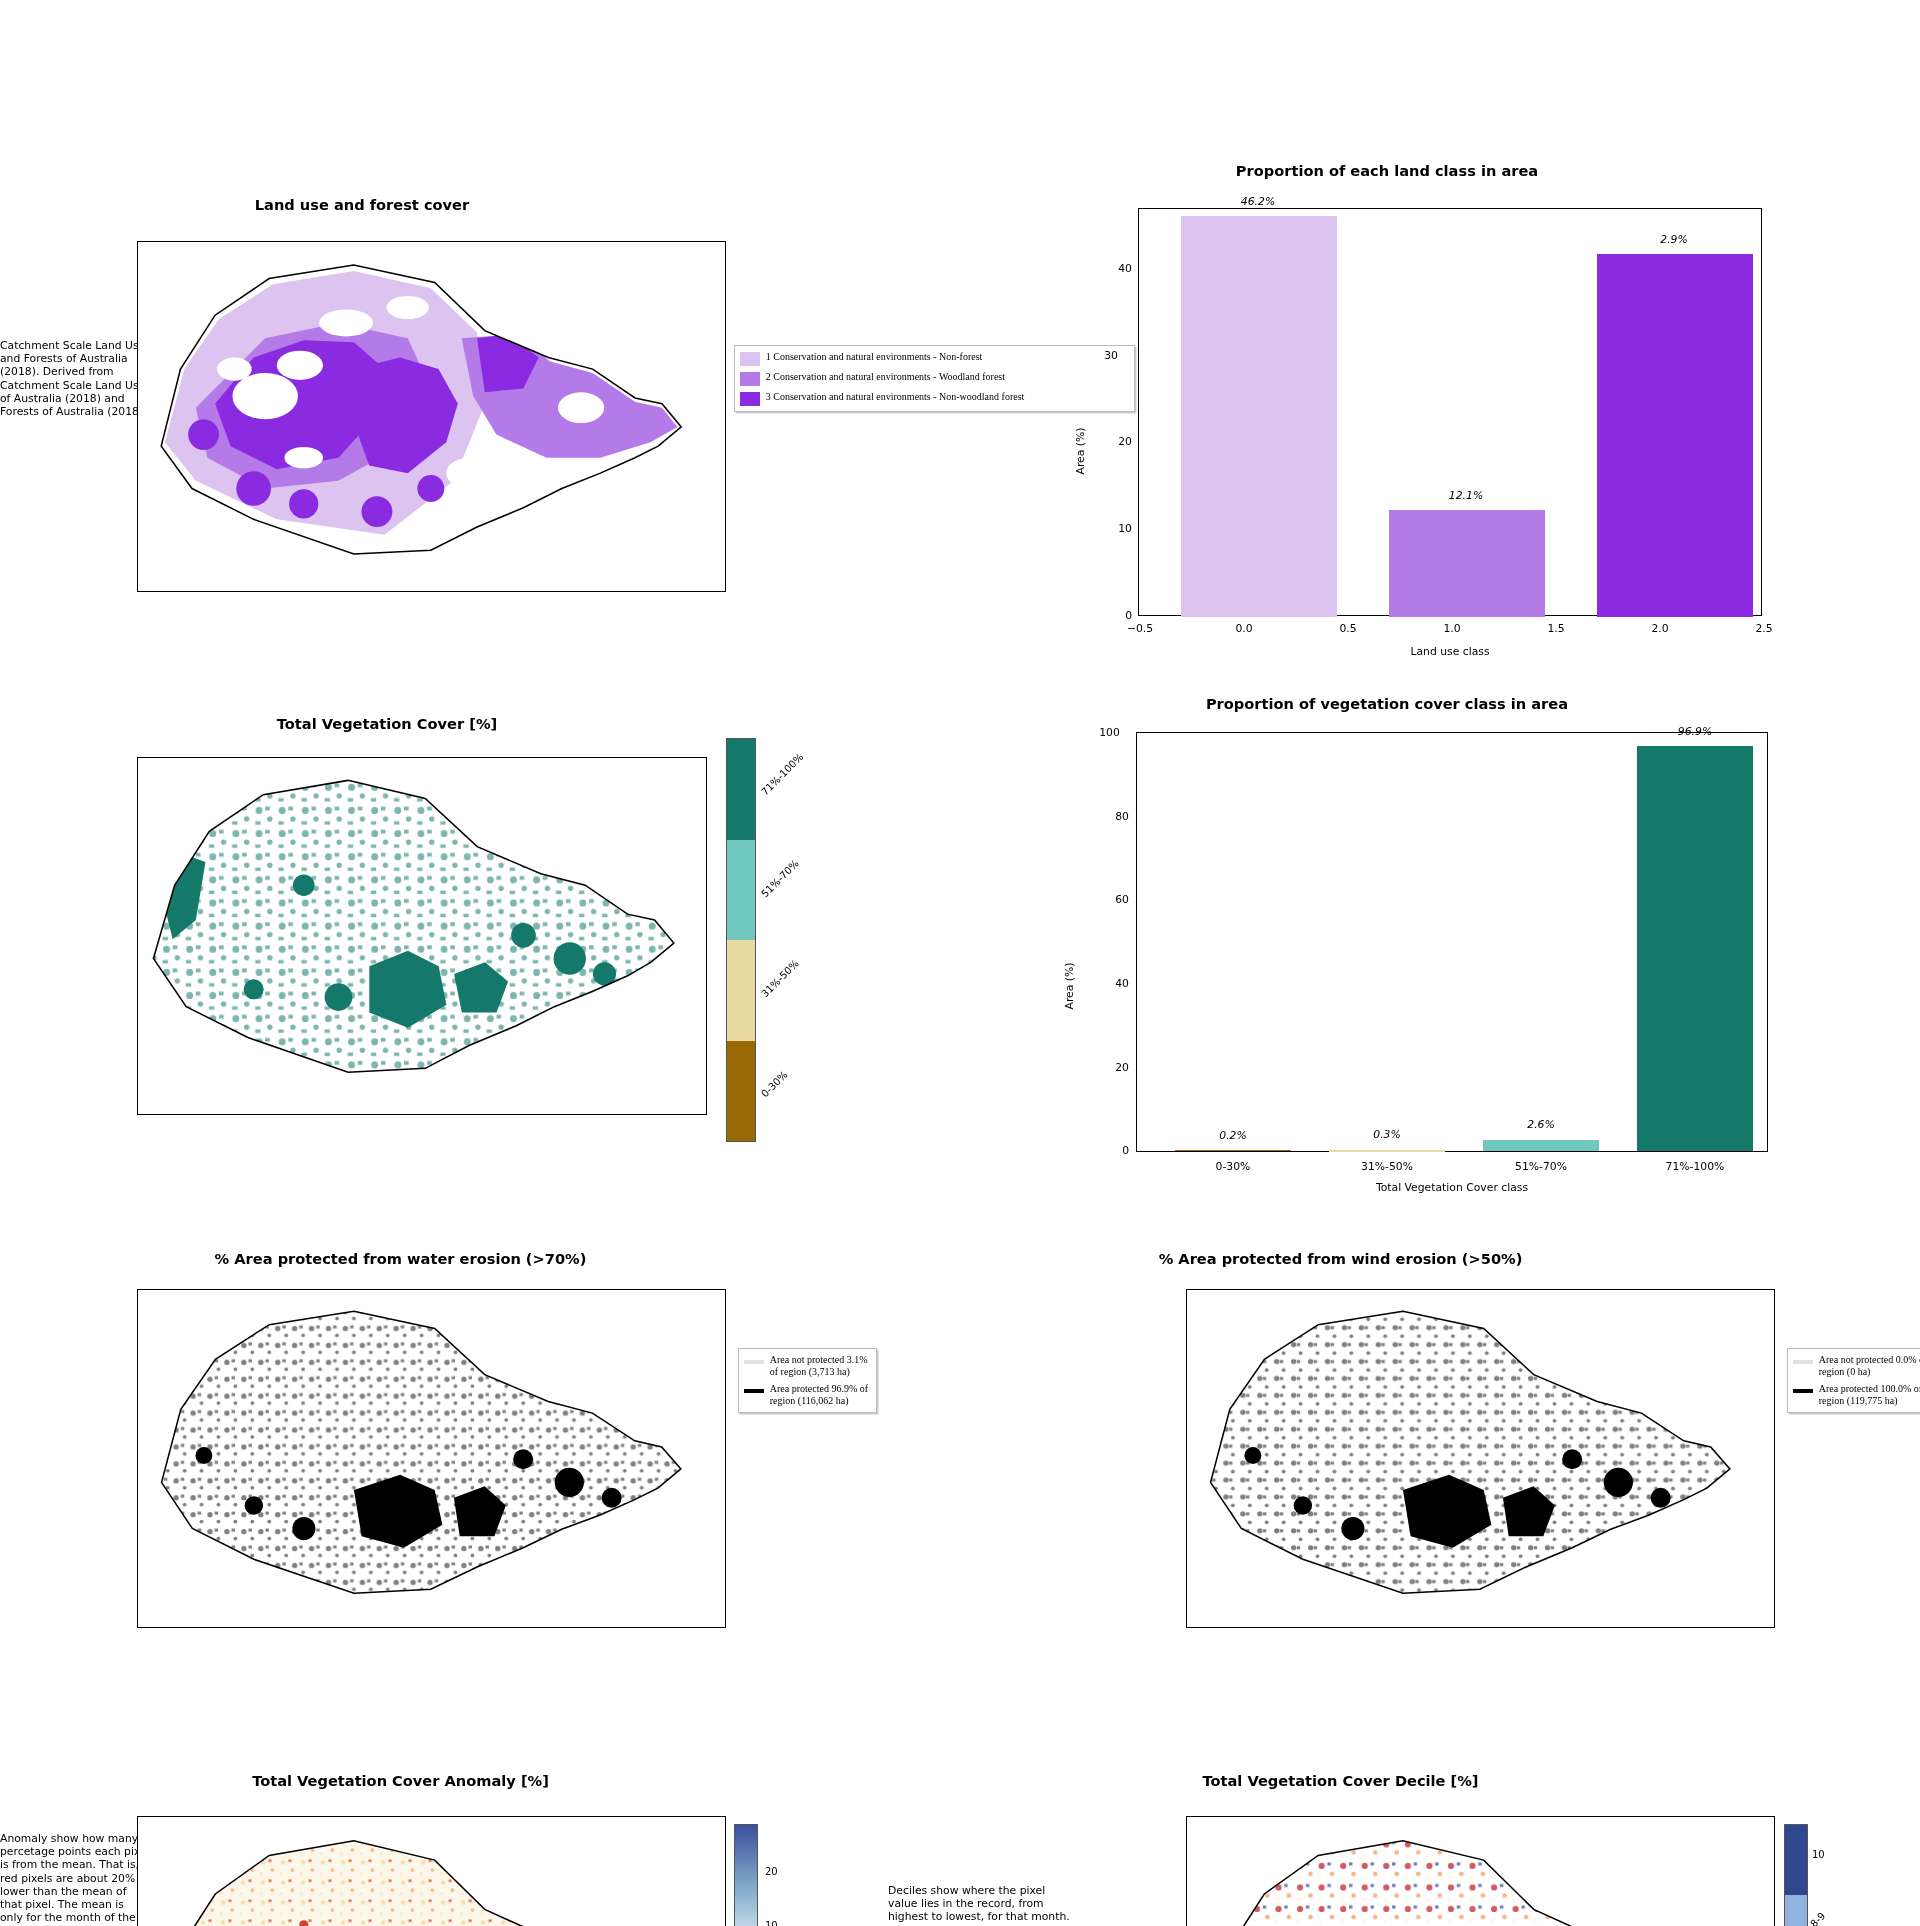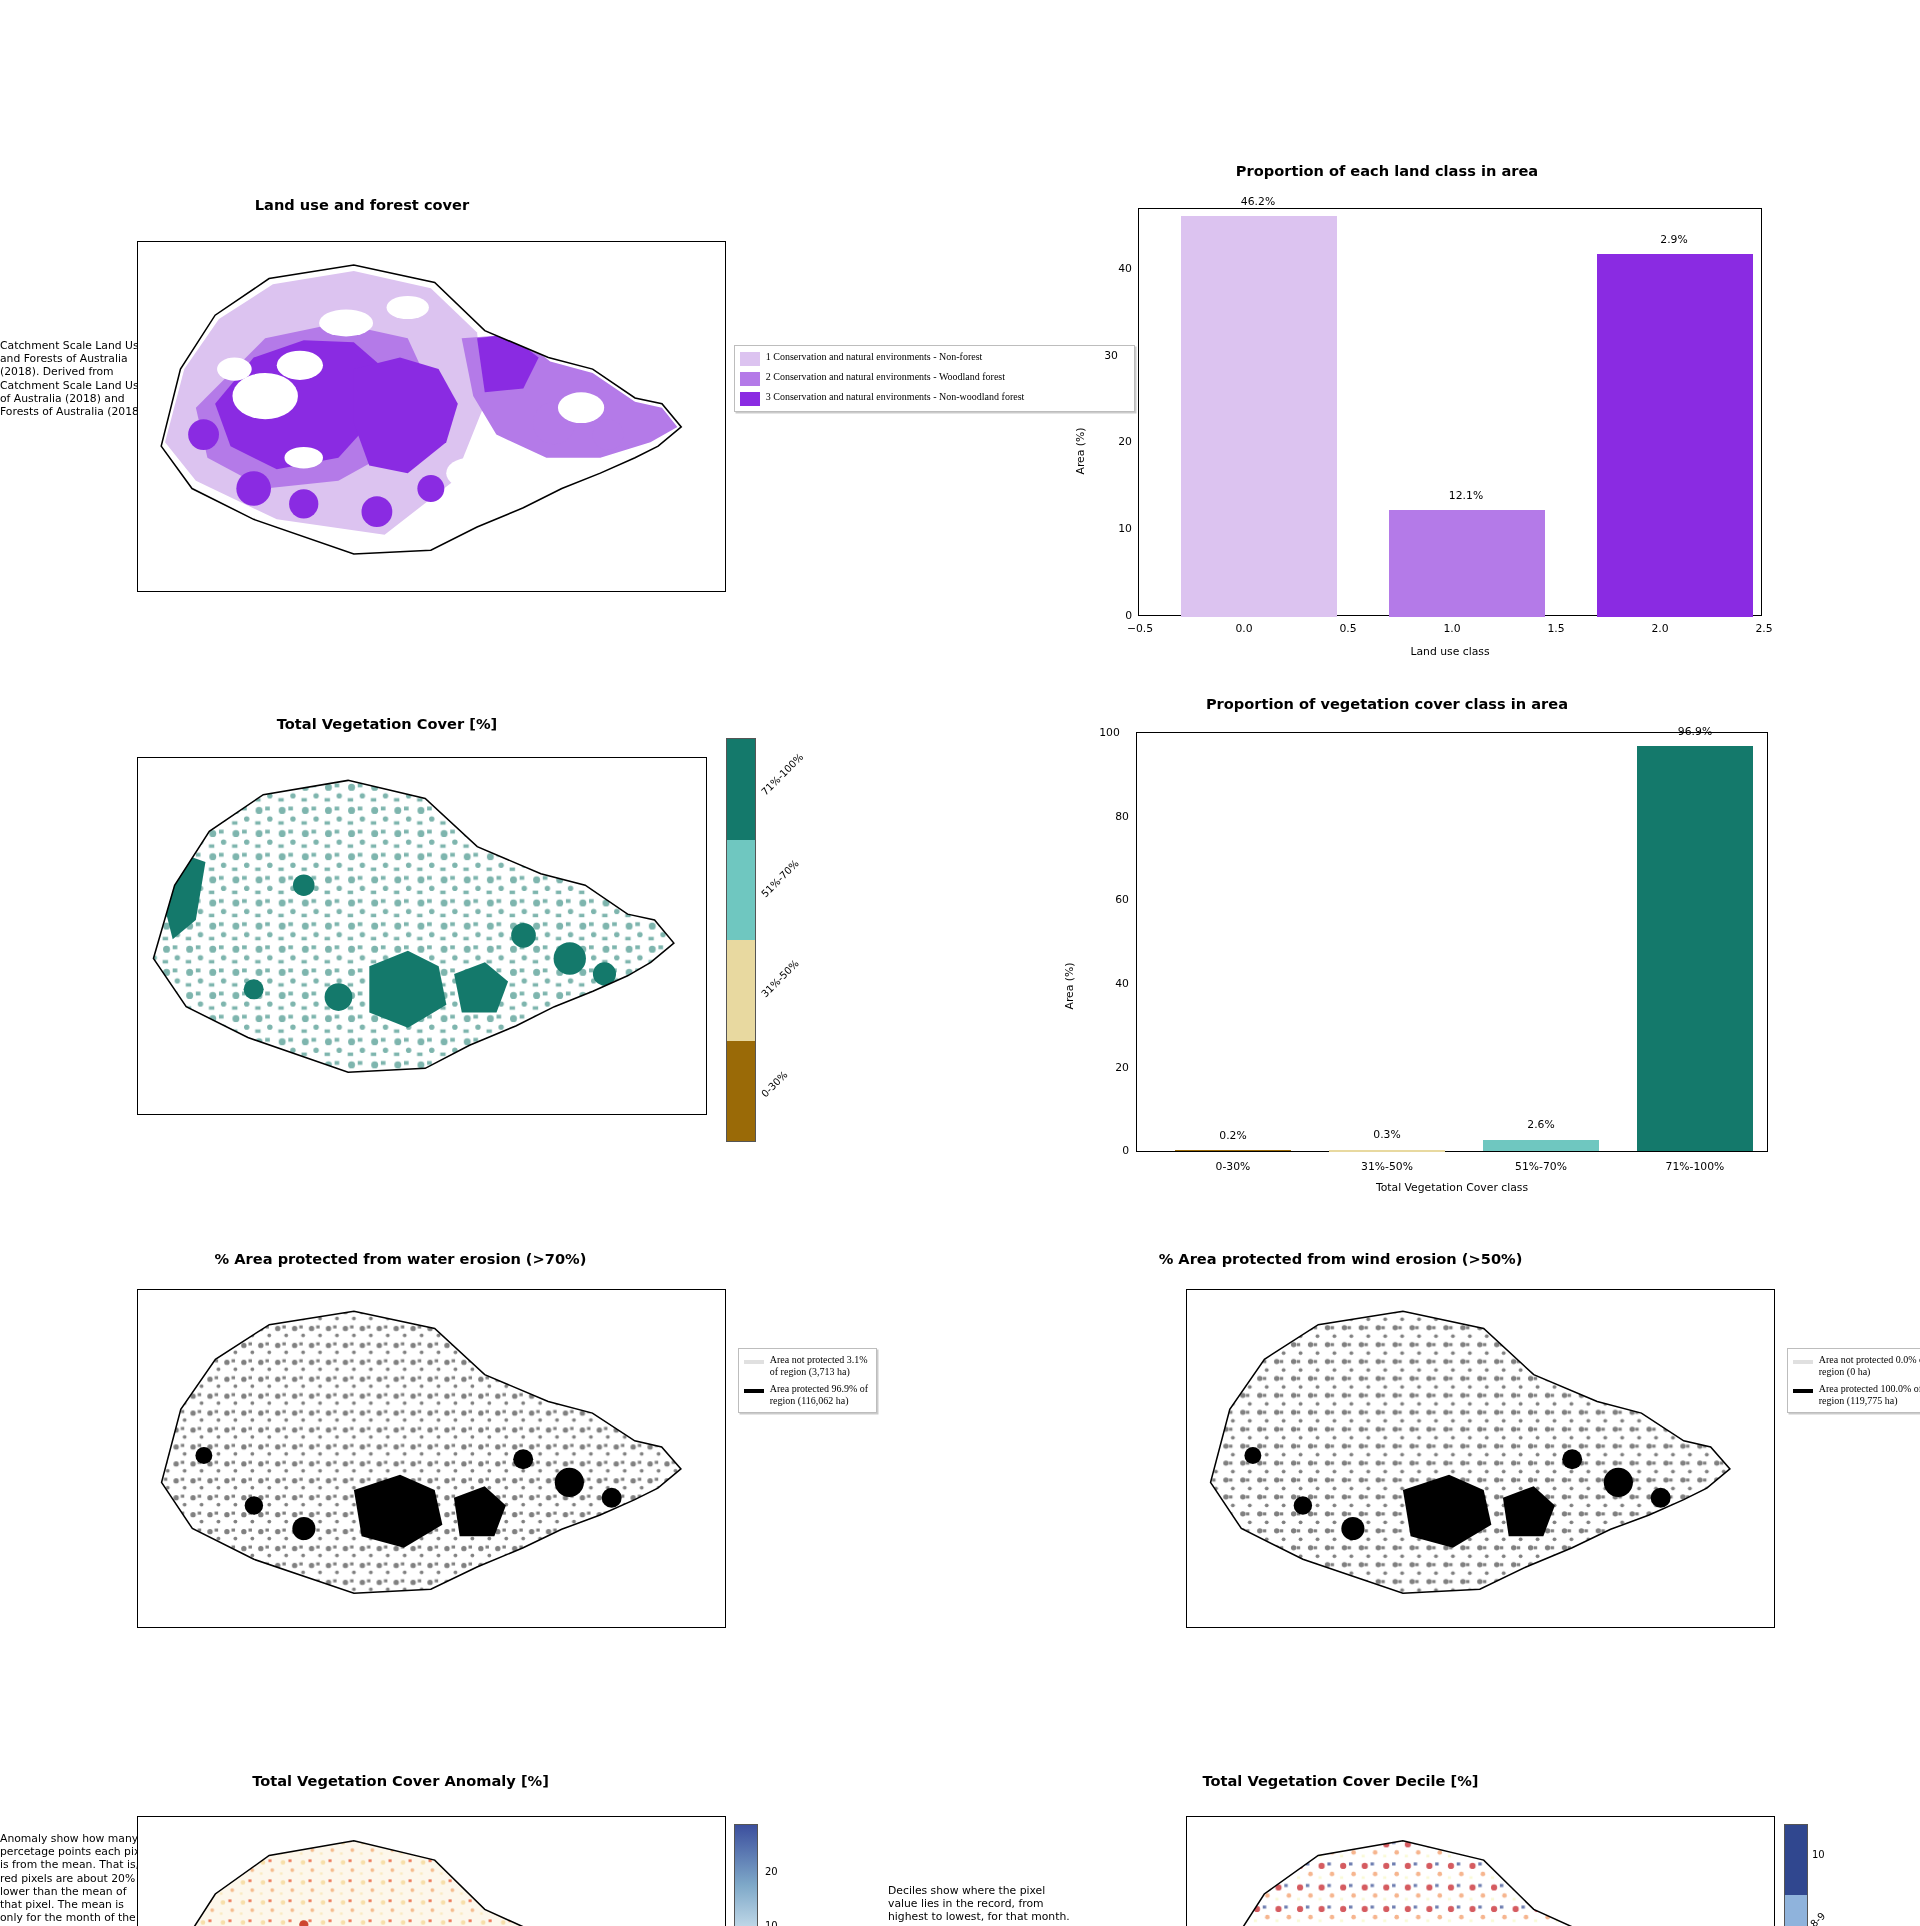--- a/index.html
+++ b/index.html
@@ -45,21 +45,21 @@
   .legend-row{display:flex;align-items:flex-start;margin-bottom:4.6px;}
   .legend-row:last-child{margin-bottom:0;}
   .legend-swatch{width:20px;height:14px;flex:0 0 20px;margin-right:5.4px;margin-top:1.5px;}
   .legend-label{font-size:10px;line-height:1.22;font-family:Liberation Serif, serif;}
 
   .legend-box2 .legend-swatch{height:3.9px;margin-top:6.2px;}
   .tick-label{position:absolute;font-size:10.8px;font-family:"DejaVu Sans", sans-serif;text-align:center;}
   .axis-title{position:absolute;font-size:10.8px;font-family:"DejaVu Sans", sans-serif;text-align:center;}
   .axis-title.y{transform-origin:0 0;}
   .bar{position:absolute;}
-  .bar-label{position:absolute;font-size:10.8px;text-align:center;font-family:"DejaVu Sans", sans-serif;}
+  .bar-label{position:absolute;font-size:10.8px;text-align:center;font-family:"DejaVu Sans", sans-serif;font-style:italic;}
 
   
   .cbar{position:absolute;border:0.4px solid #555;box-sizing:border-box;}
   .cbar-tick{position:absolute;font-size:10px;font-family:"DejaVu Sans", sans-serif;}
   .rot45{transform:rotate(-45deg);transform-origin:0 50%;white-space:nowrap;}
 
   
   .mapsvg{position:absolute;left:0;top:0;}
 </style>
 </head>

